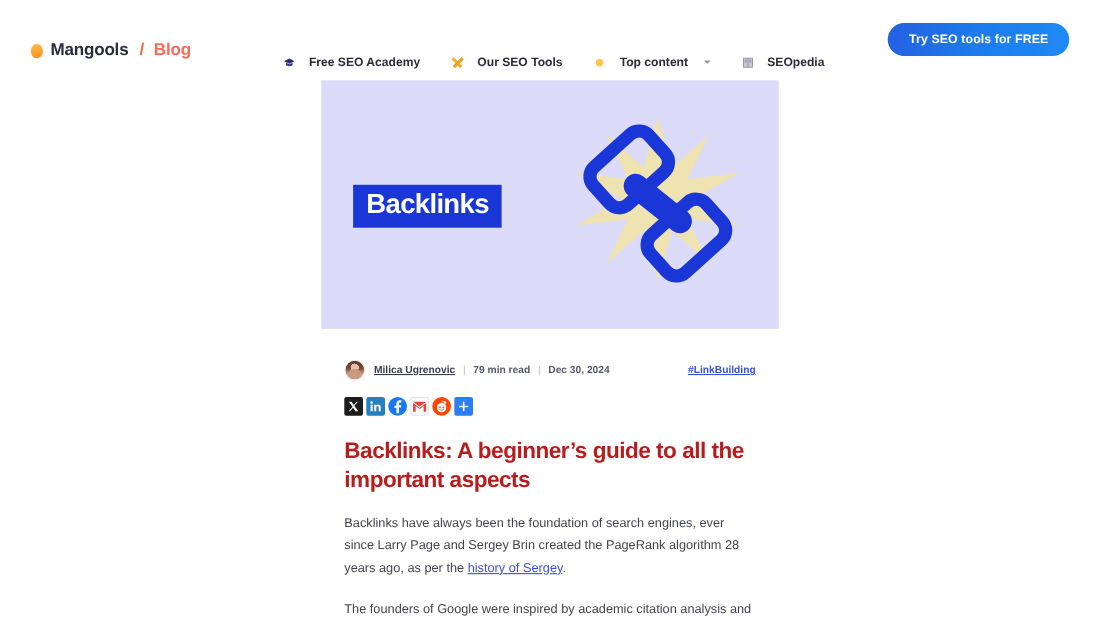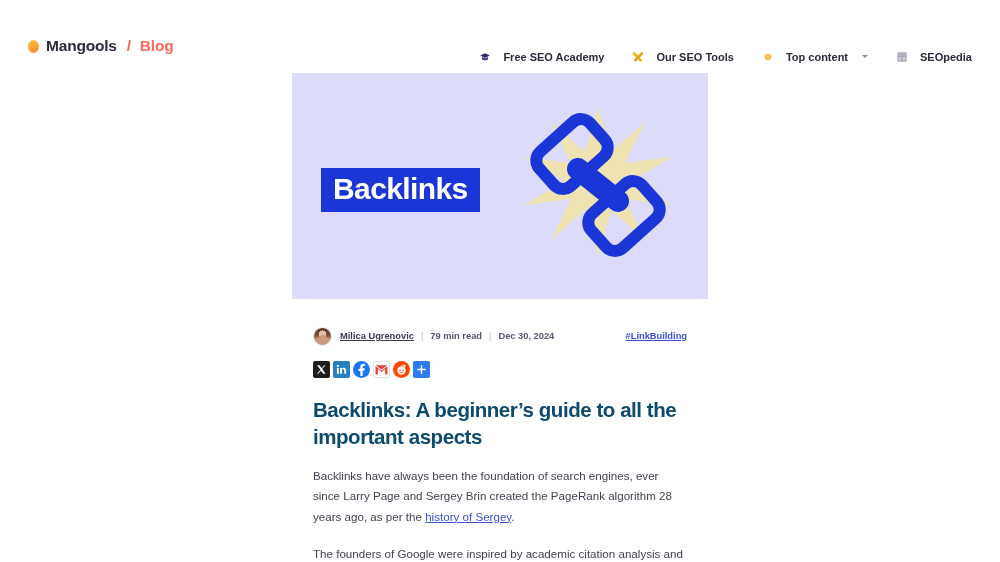--- a/index.html
+++ b/index.html
@@ -117,21 +117,21 @@
   }
   .hero-badge {
     position: absolute;
     left: 29px;
     top: 95px;
     background: #1a36d6;
     padding: 6px 12px 8px 12px;
   }
   .hero-badge span {
     color: #ffffff;
-    font-size: 30px;
+    font-size: 25px;
     font-weight: bold;
     letter-spacing: -0.6px;
     line-height: 1;
     display: block;
   }
   .hero-graphic {
     position: absolute;
     left: 218px;
     top: 24px;
     width: 176px;
@@ -193,21 +193,21 @@
     border: none;
     padding: 0;
   }
   .share-btn svg { display: block; }
 
   .post-title {
     margin-top: 18px;
     font-size: 20.5px;
     line-height: 1.33;
     font-weight: bold;
-    color: #0c4a6e;
+    color: #b91c1c;
     letter-spacing: -0.45px;
   }
   .post-p {
     margin-top: 15px;
     font-size: 11.6px;
     line-height: 1.78;
     color: #42424f;
   }
   .post-p.second { margin-top: 17px; }
   .inline-link {
@@ -264,20 +264,21 @@
       <span>
         <svg class="nav-ico" viewBox="0 0 16 16" aria-hidden="true">
           <rect x="2.5" y="2.5" width="11" height="11" fill="#c9c9d6" stroke="#8d8da0" stroke-width="1"></rect>
           <path d="M8 2.5v11" stroke="#8d8da0" stroke-width="1"></path>
           <path d="M4 5.2h2.6M4 7.2h2.6M9.4 5.2H12M9.4 7.2H12" stroke="#7a7a90" stroke-width="0.8"></path>
         </svg>
       </span>
       <span>SEOpedia</span>
     </a>
 
+    <button class="cta-btn">Try SEO tools for FREE</button>
   </nav>
 </header>
 
 <main class="article-wrap">
 
   <div class="hero">
     <div class="hero-badge">
       <span>Backlinks</span>
     </div>
     <div class="hero-graphic">

